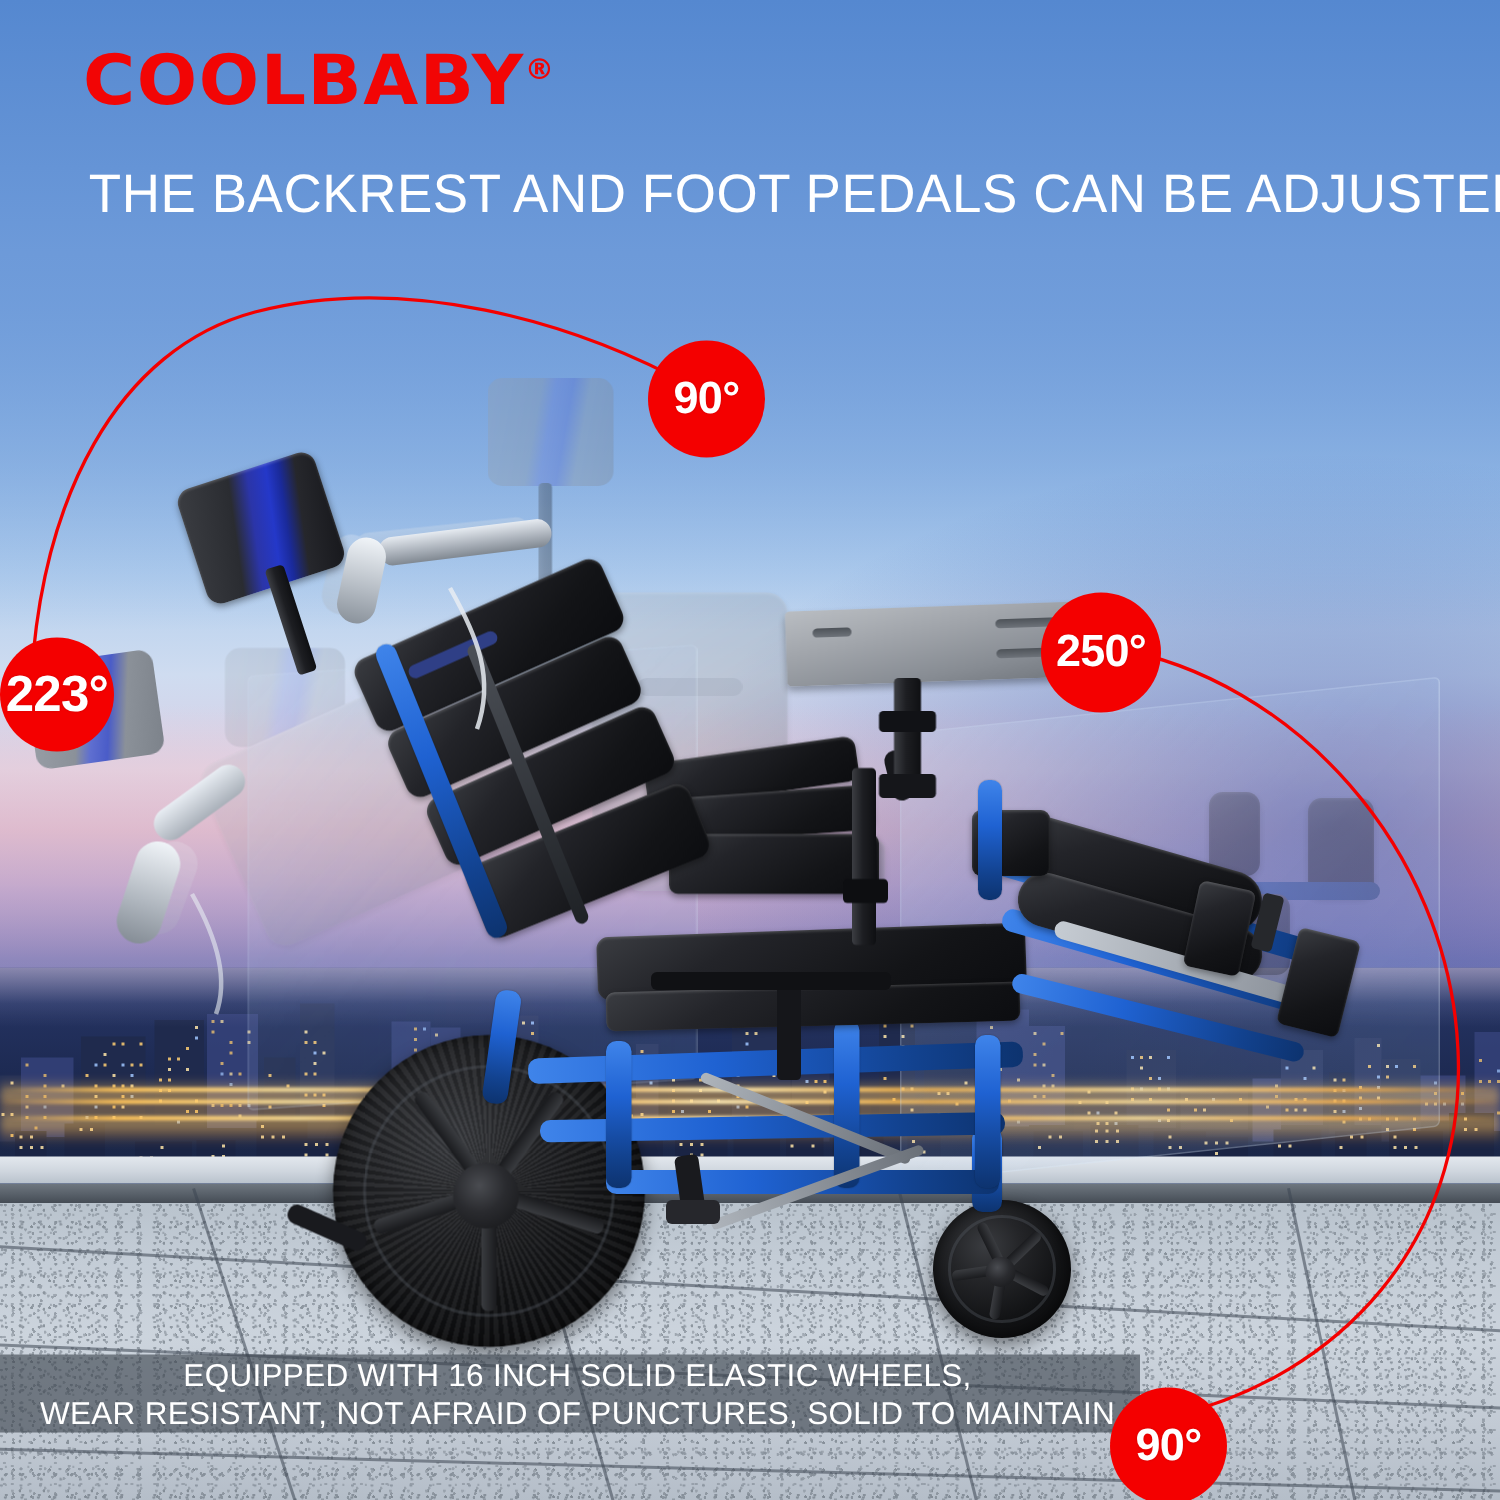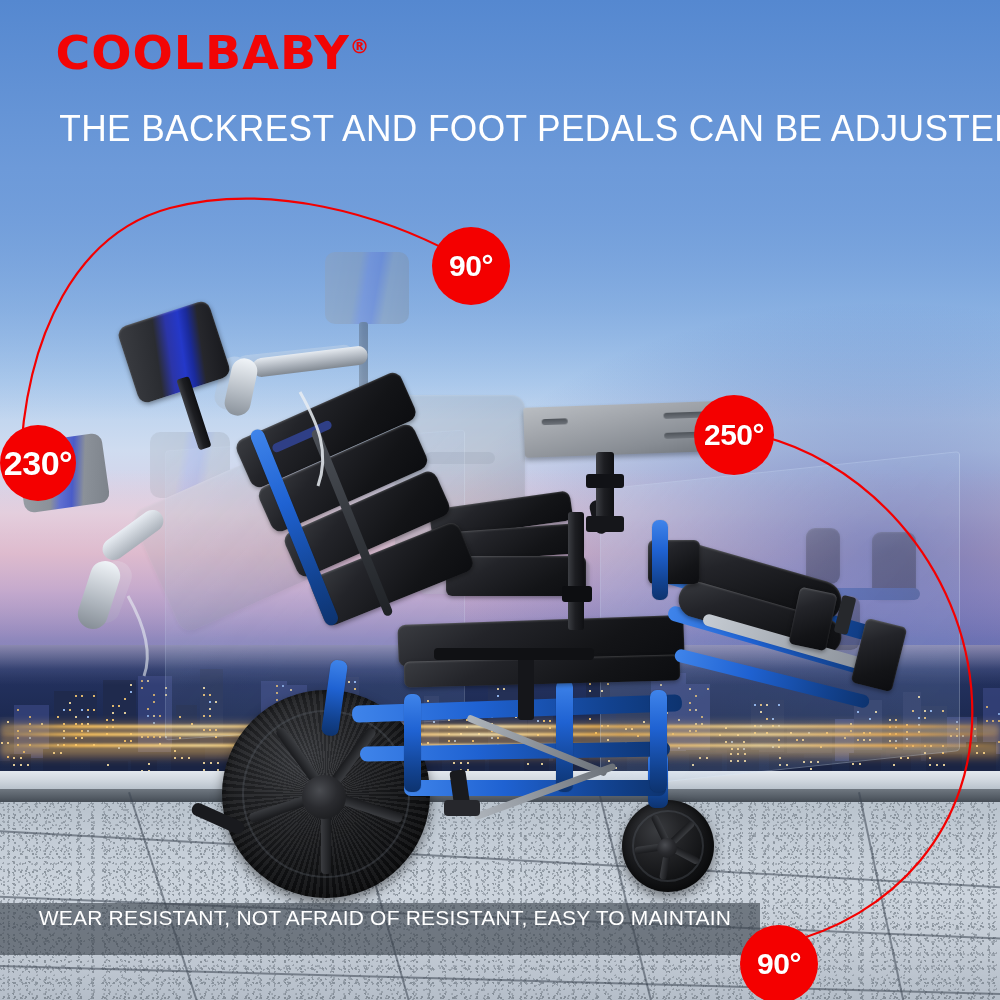--- a/index.html
+++ b/index.html
@@ -970,37 +970,38 @@
   <div class="part pad" style="left:648px; top:540px; width:52px; height:44px; border-radius:6px;"></div>
   <div class="part tube" style="left:652px; top:520px; width:16px; height:80px;"></div>
 
   <svg class="arcs" style="z-index:9">
     <path d="M20,472 C24,330 80,232 170,208 C270,182 382,214 462,258" stroke="#f40000" stroke-width="2.2" fill="none"></path>
     <path d="M742,432 C862,452 966,566 972,700 C978,828 892,918 782,944" stroke="#f40000" stroke-width="2.2" fill="none"></path>
   </svg>
 
   <div id="badge-layer" style="position:absolute; inset:0; z-index:10;">
       <div class="badge" style="left: 0px; top: 425px; width: 76px; height: 76px; font-size: 34px; background: rgb(244, 0, 0);">
-        <span>230°</span>
+        <span>223°</span>
       </div>
       <div class="badge" style="left: 432px; top: 227px; width: 78px; height: 78px; font-size: 30px; background: rgb(244, 0, 0);">
         <span>90°</span>
       </div>
       <div class="badge" style="left: 694px; top: 395px; width: 80px; height: 80px; font-size: 30px; background: rgb(244, 0, 0);">
         <span>250°</span>
       </div>
       <div class="badge" style="left: 740px; top: 925px; width: 78px; height: 78px; font-size: 30px; background: rgb(244, 0, 0);">
         <span>90°</span>
       </div>
     </div>
 
   <div class="logo">
     <span>COOLBABY</span><span class="reg">®</span>
   </div>
 
   <div class="headline">THE BACKREST AND FOOT PEDALS CAN BE ADJUSTED</div>
 
   <div class="caption-band"></div>
   <div class="caption-text">
-    <span class="l2">WEAR RESISTANT, NOT AFRAID OF RESISTANT, EASY TO MAINTAIN</span>
+    <span class="l1">EQUIPPED WITH 16 INCH SOLID ELASTIC WHEELS,</span>
+    <span class="l2">WEAR RESISTANT, NOT AFRAID OF PUNCTURES, SOLID TO MAINTAIN</span>
   </div>
 
 </div>
 
 </body></html>

